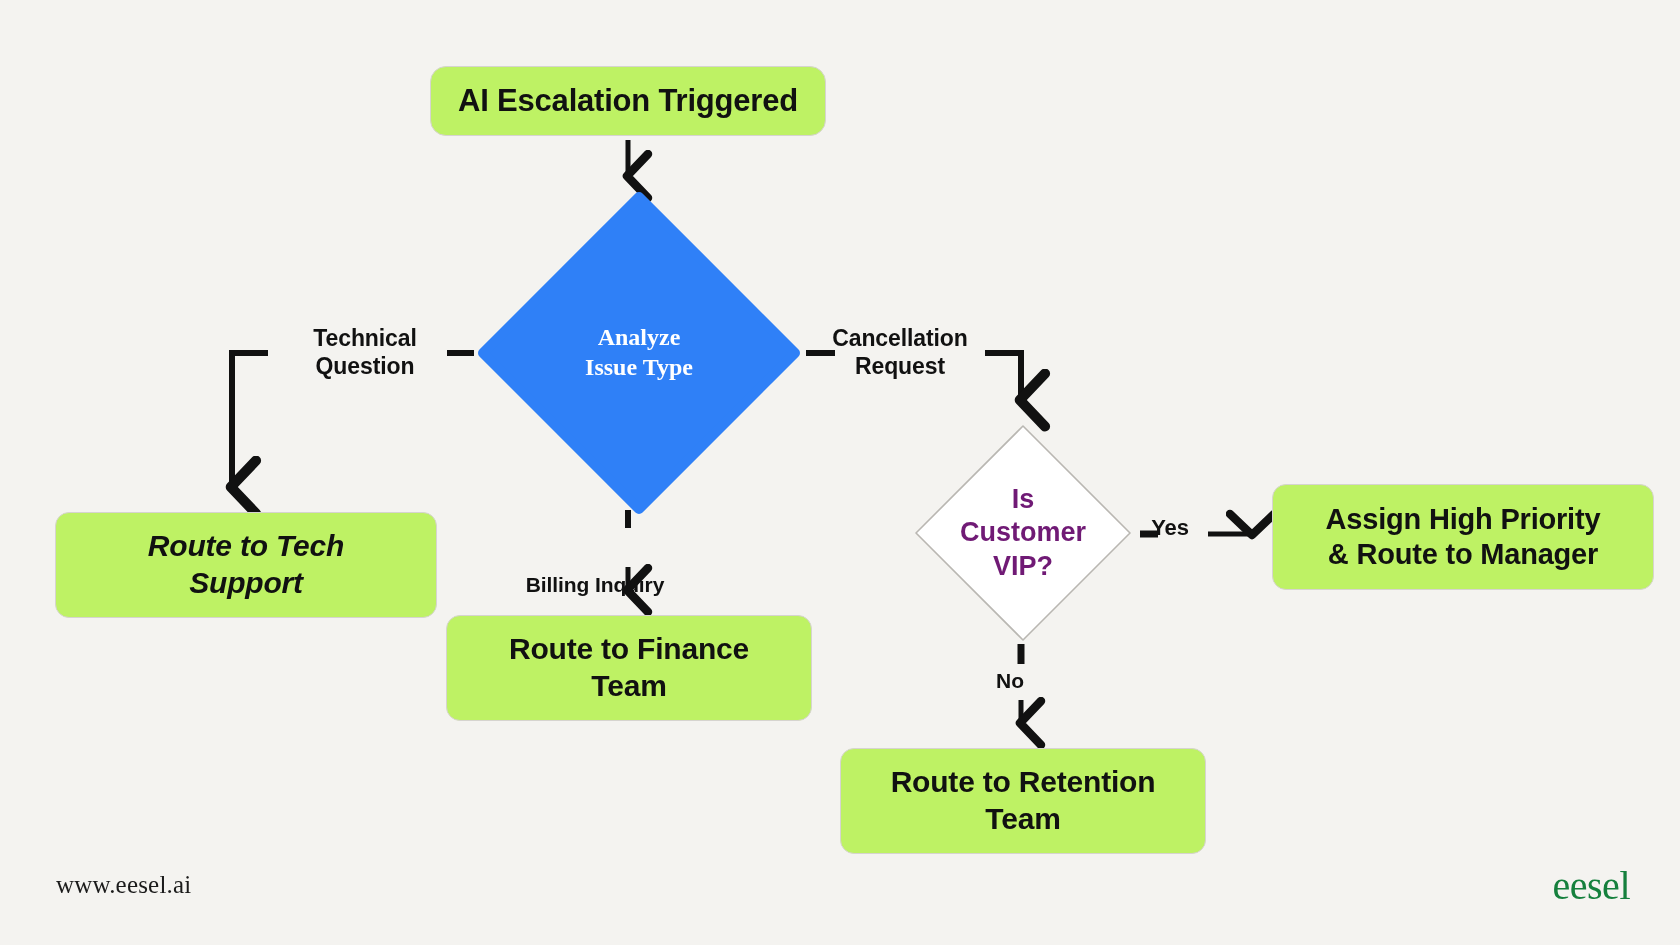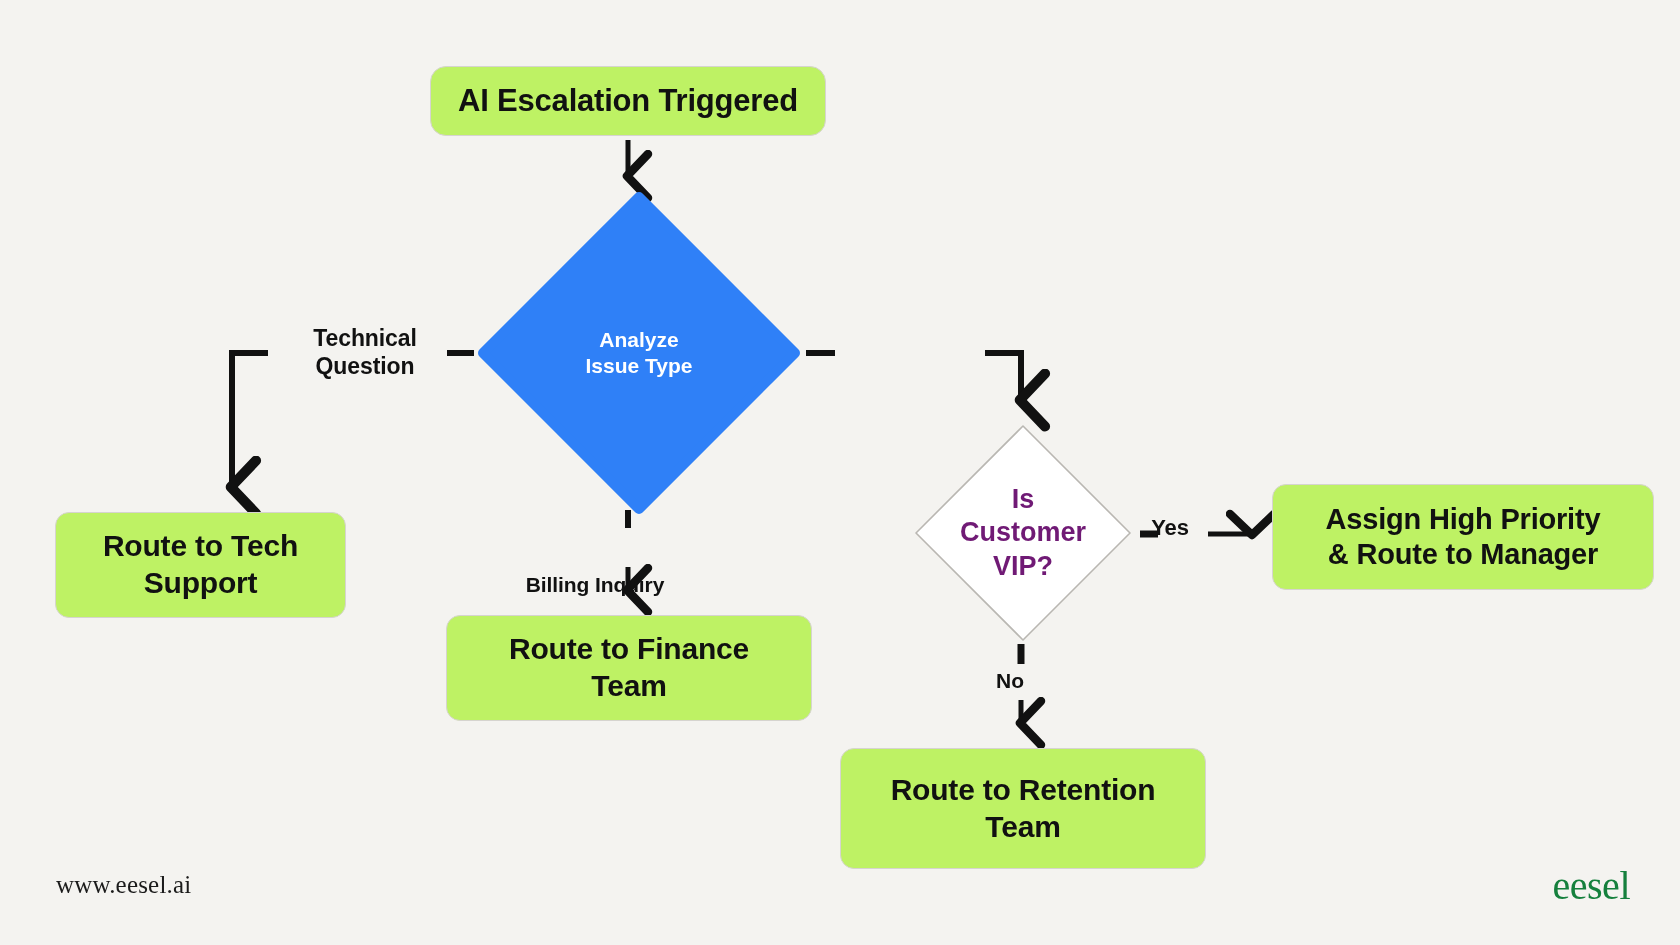--- a/index.html
+++ b/index.html
@@ -51,24 +51,25 @@
     left: 430px;
     top: 66px;
     width: 396px;
     height: 70px;
     font-size: 31px;
     border-radius: 16px;
   }
   #node-tech {
     left: 55px;
     top: 512px;
-    width: 291px;
+    width: 382px;
     height: 106px;
     font-size: 30px;
     padding: 3px 14px;
+    font-style: italic;
   }
   #node-finance {
     left: 446px;
     top: 615px;
     width: 366px;
     height: 106px;
     font-size: 30px;
     padding: 5px 14px;
   }
   #node-assign {
@@ -76,21 +77,21 @@
     top: 484px;
     width: 382px;
     height: 106px;
     font-size: 29px;
     padding: 8px 12px;
   }
   #node-retention {
     left: 840px;
     top: 748px;
     width: 366px;
-    height: 121px;
+    height: 106px;
     font-size: 30px;
     padding: 0 12px;
   }
 
   
   .diamond {
     position: absolute;
     display: flex;
     align-items: center;
     justify-content: center;
@@ -110,21 +111,22 @@
     z-index: 2;
     pointer-events: none;
   }
 
   #node-analyze {
     left: 478px;
     top: 192px;
     width: 322px;
     height: 322px;
     color: #ffffff;
-    font-size: 21px;
+    font-size: 24px;
+    font-family: Liberation Serif, serif;
   }
   #node-vip {
     left: 910px;
     top: 420px;
     width: 226px;
     height: 226px;
     color: #701a75;
     font-size: 27px;
   }
 
@@ -279,20 +281,24 @@
       <div>Route to Retention</div>
       <div>Team</div>
     </div>
   </div>
 
   <div class="edge-label" id="label-technical">
     <div>Technical</div>
     <div>Question</div>
   </div>
 
+  <div class="edge-label" id="label-cancellation">
+    <div>Cancellation</div>
+    <div>Request</div>
+  </div>
 
   <div class="edge-label" id="label-billing">Billing Inquiry</div>
 
   <div class="edge-label" id="label-yes">Yes</div>
 
   <div class="edge-label" id="label-no">No</div>
 
   <div id="footer-url">www.eesel.ai</div>
   <div id="brand-logo">eesel</div>
 

